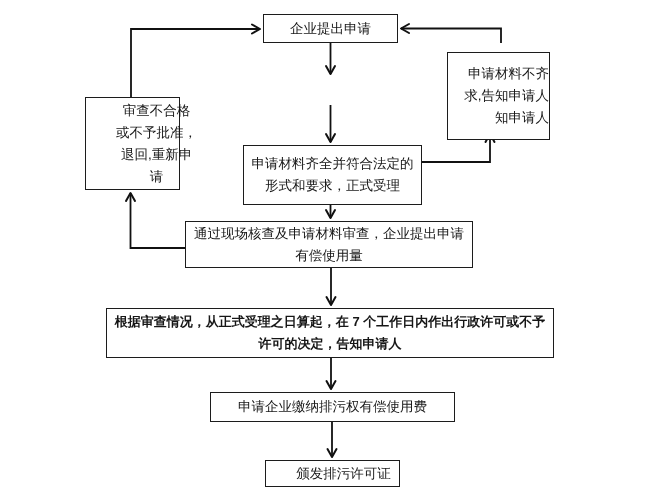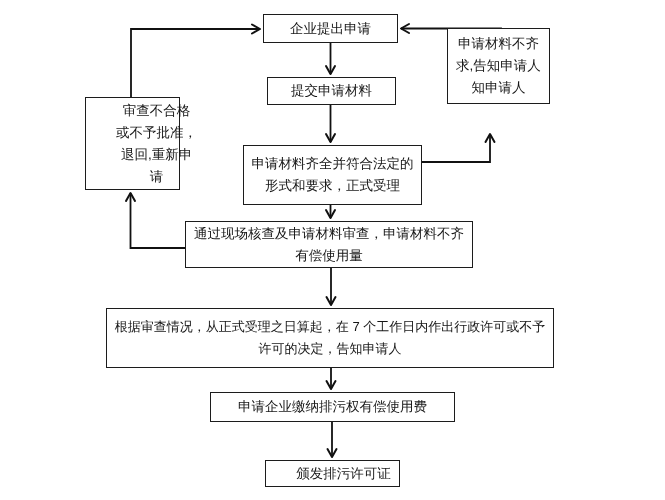--- a/index.html
+++ b/index.html
@@ -38,26 +38,26 @@
     line-height: 22px;
   }
   .flow-box .line {
     white-space: nowrap;
   }
   
   .box-apply      { left: 263px; top: 14px;  width: 135px; height: 29px; }
   .box-submit     { left: 267px; top: 77px;  width: 129px; height: 28px; }
   .box-accept     { left: 243px; top: 145px; width: 179px; height: 60px; }
   .box-review     { left: 185px; top: 221px; width: 288px; height: 47px; }
-  .box-decision   { left: 106px; top: 308px; width: 448px; height: 60px; font-size: 13px; }
+  .box-decision   { left: 106px; top: 308px; width: 448px; height: 50px; font-size: 13px; font-weight: bold; }
   .box-pay        { left: 210px; top: 392px; width: 245px; height: 30px; text-align: center; }
   .box-issue      { left: 265px; top: 460px; width: 135px; height: 27px; padding-left: 22px; }
   
   .box-reject     { left: 85px;  top: 97px;  width: 95px;  height: 93px; padding-left: 48px; }
-  .box-incomplete { left: 447px; top: 28px;  width: 103px; height: 76px; }
+  .box-incomplete { left: 447px; top: 52px;  width: 103px; height: 88px; align-items: flex-end; }
 </style>
 </head>
 <body>
 
 <div class="canvas">
 
   <svg class="connectors" viewBox="0 0 665 500" xmlns="http://www.w3.org/2000/svg">
     <defs>
       <marker id="arrowhead" markerUnits="userSpaceOnUse" markerWidth="13" markerHeight="13" refX="10" refY="6.5" orient="auto">
         <path d="M2 2 L10 6.5 L2 11" fill="none" stroke="#111111" stroke-width="2" stroke-linecap="round" stroke-linejoin="round"></path>
@@ -74,31 +74,28 @@
       <path d="M501 43 L501 28.5 L401 28.5" marker-end="url(#arrowhead)"></path>
       <path d="M185 248 L130.5 248 L130.5 193" marker-end="url(#arrowhead)"></path>
       <path d="M131 97 L131 29 L260 29" marker-end="url(#arrowhead)"></path>
     </g>
   </svg>
 
   <div class="flow-box box-apply">
     <div class="line">企业提出申请</div>
   </div>
 
-  <div class="flow-box box-submit">
-    <div class="line">提交申请材料</div>
-  </div>
 
   <div class="flow-box box-accept">
     <div class="line">申请材料齐全并符合法定的</div>
     <div class="line">形式和要求，正式受理</div>
   </div>
 
   <div class="flow-box box-review">
-    <div class="line">通过现场核查及申请材料审查，申请材料不齐</div>
+    <div class="line">通过现场核查及申请材料审查，企业提出申请</div>
     <div class="line">有偿使用量</div>
   </div>
 
   <div class="flow-box box-decision">
     <div class="line">根据审查情况，从正式受理之日算起，在 7 个工作日内作出行政许可或不予</div>
     <div class="line">许可的决定，告知申请人</div>
   </div>
 
   <div class="flow-box box-pay">
     <div class="line">申请企业缴纳排污权有偿使用费</div>

